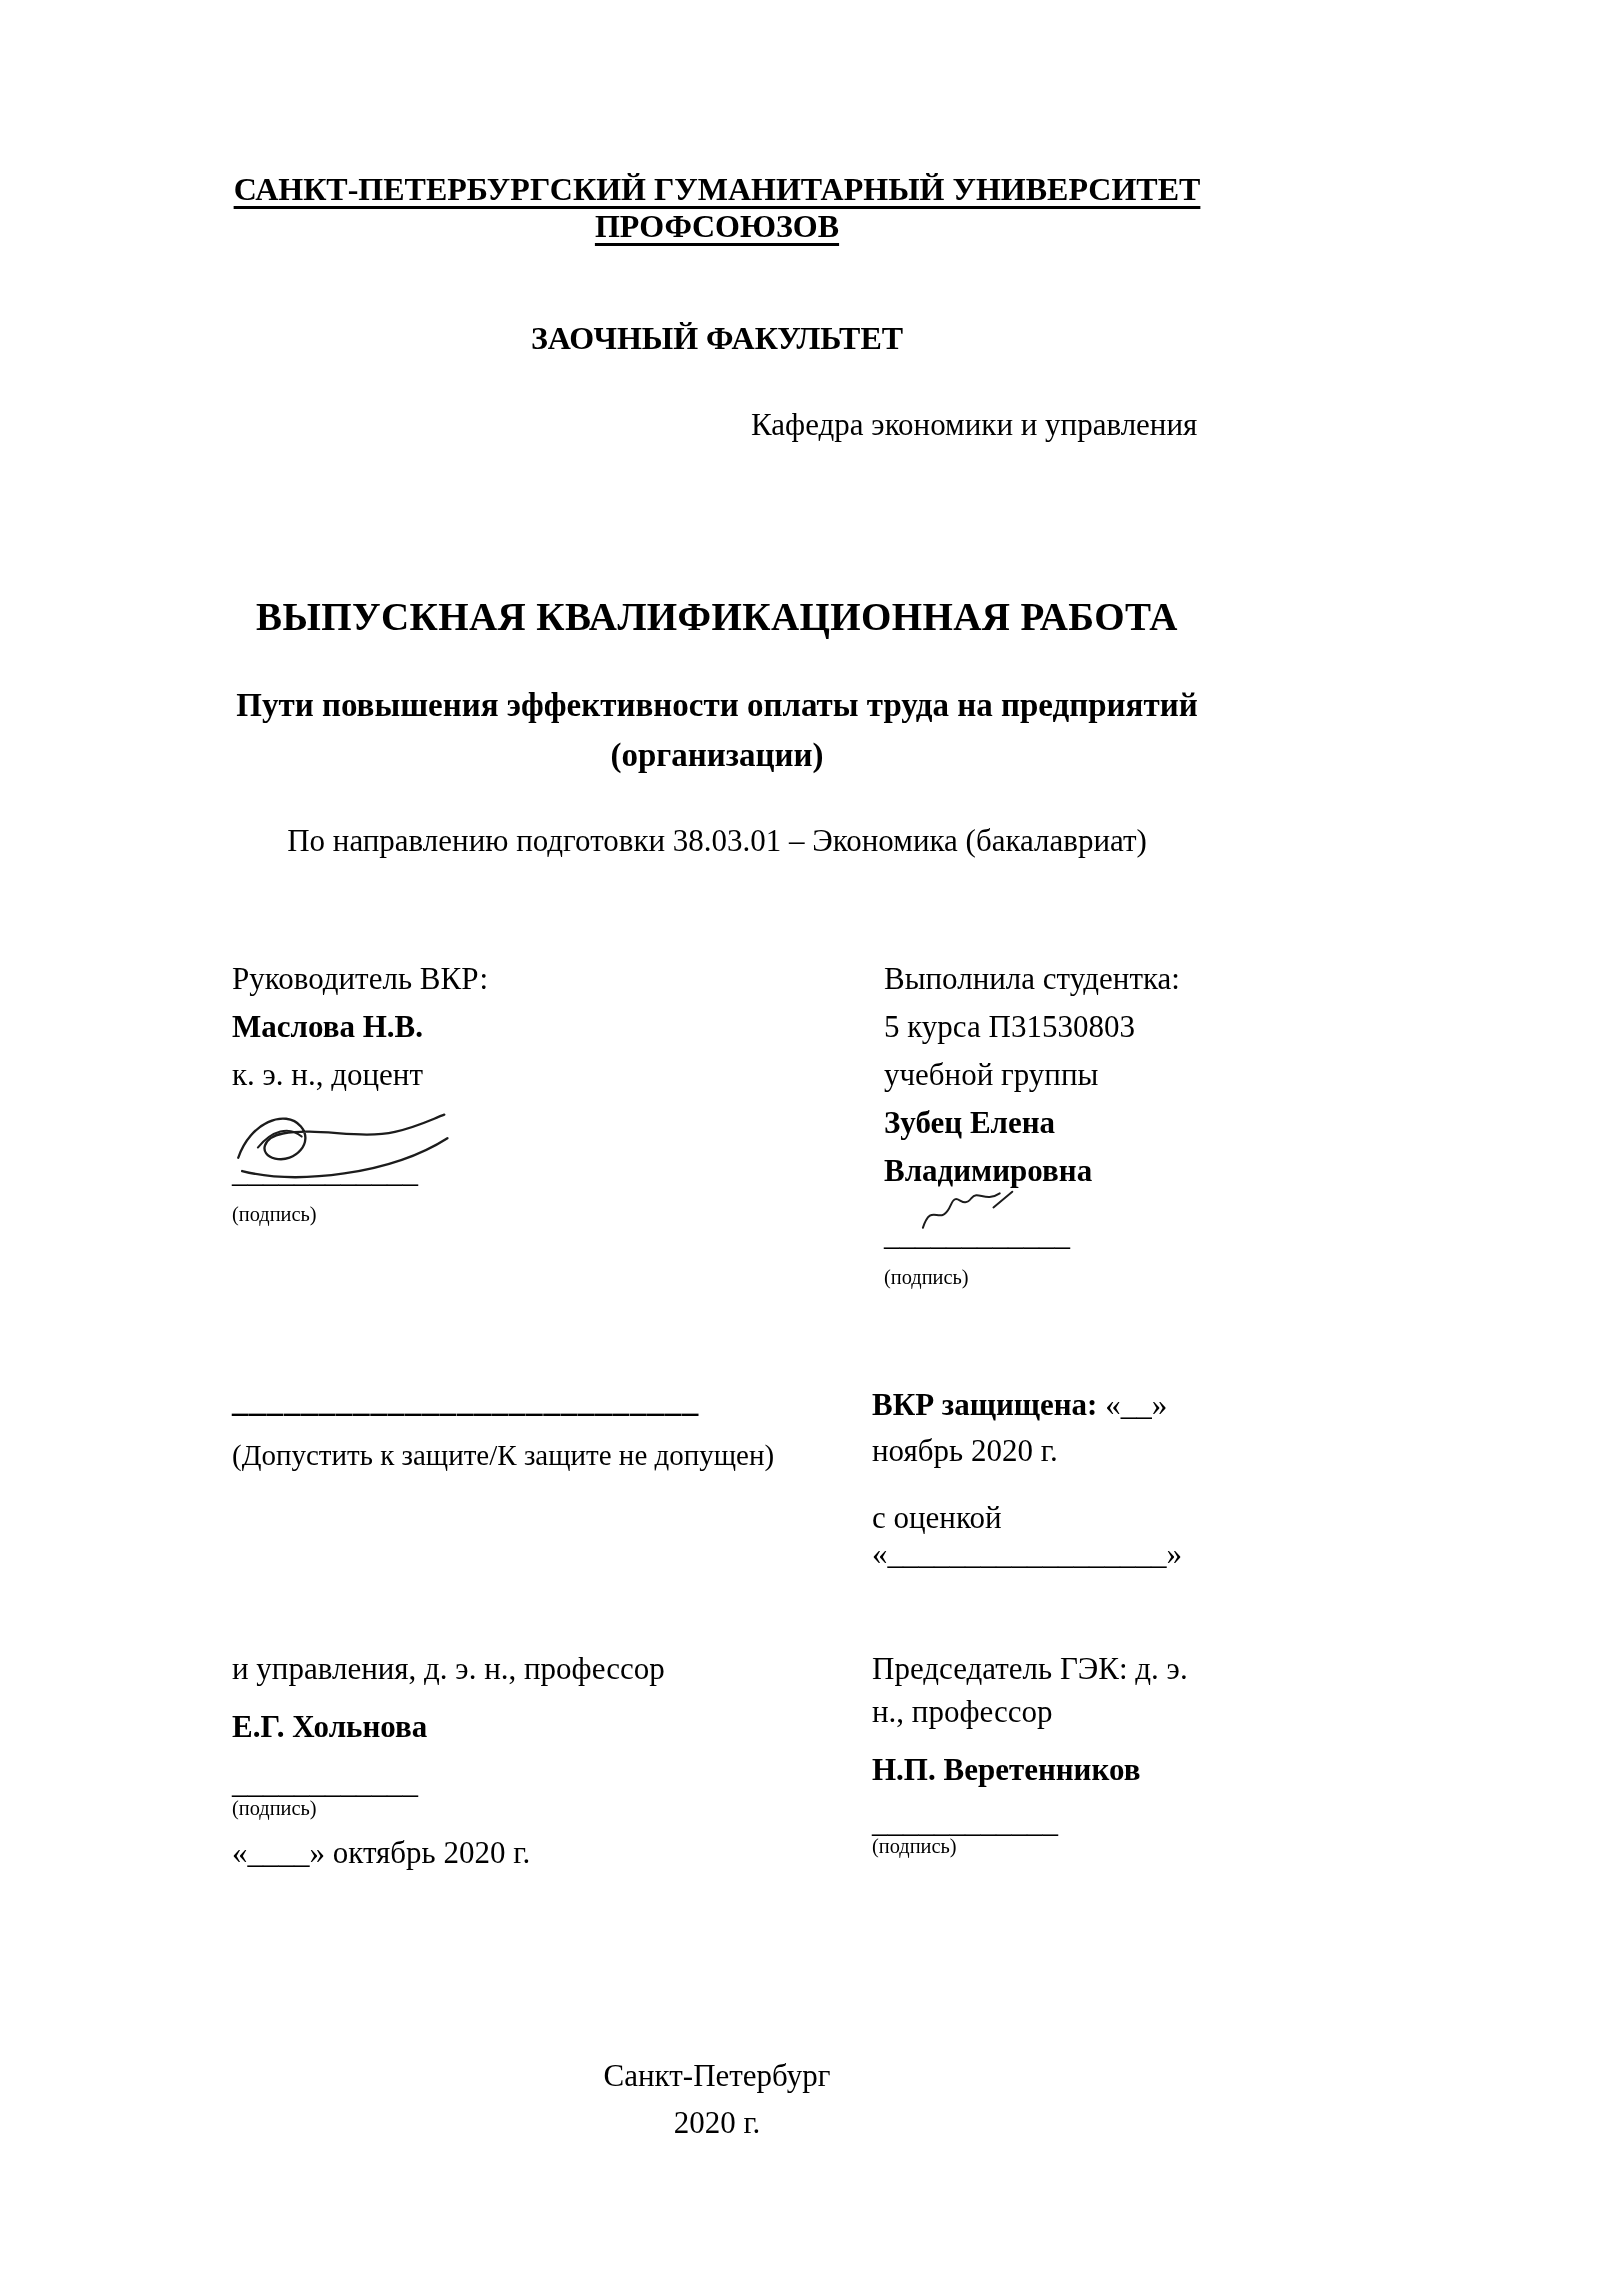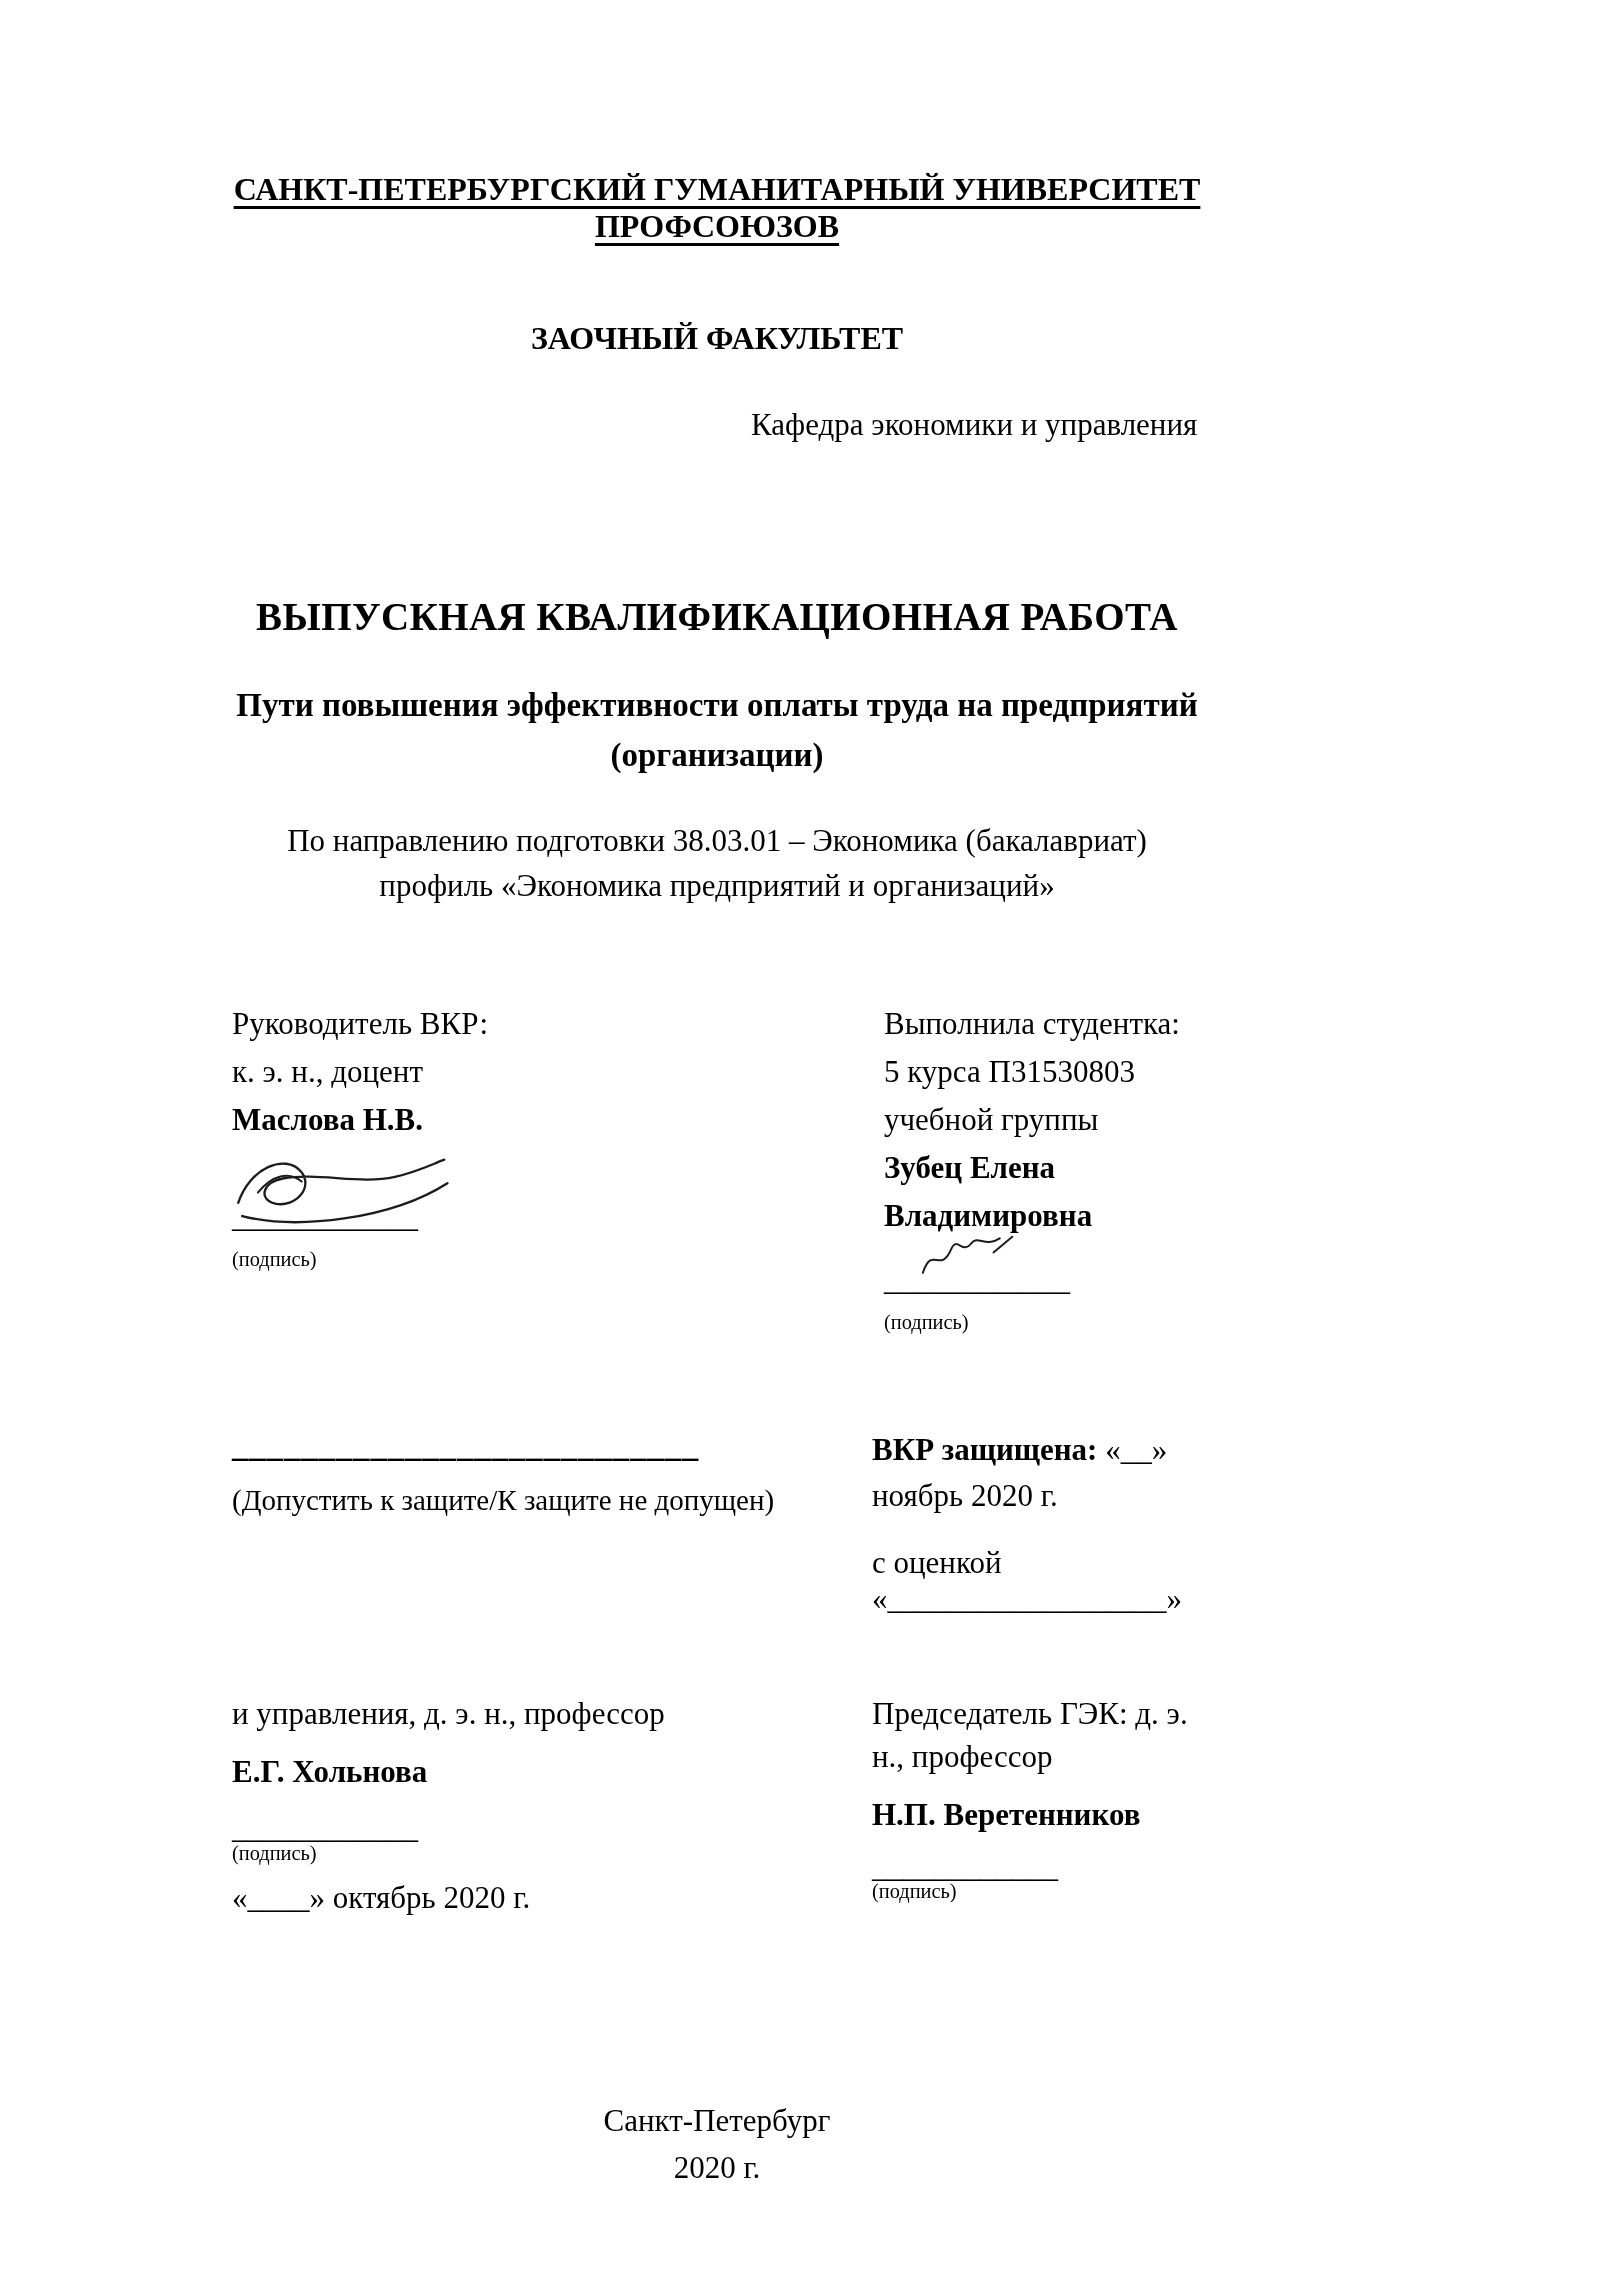--- a/index.html
+++ b/index.html
@@ -67,29 +67,28 @@
 
   <div class="worktype">ВЫПУСКНАЯ КВАЛИФИКАЦИОННАЯ РАБОТА</div>
 
   <div class="thesis-title">
     <div>Пути повышения эффективности оплаты труда на предприятий</div>
     <div>(организации)</div>
   </div>
 
   <div class="direction">
     <div>По направлению подготовки 38.03.01 – Экономика (бакалавриат)</div>
-    <div>профиль «Экономика предприятий и организаций»</div>
   </div>
 
   <div class="cols row1">
 
     <div>
       <div class="tline">Руководитель ВКР:</div>
+      <div class="tline b">Маслова Н.В.</div>
       <div class="tline">к. э. н., доцент</div>
-      <div class="tline b">Маслова Н.В.</div>
       <div class="sig-area">
         <svg class="sig-svg" width="236" height="94" viewBox="0 0 300 120">
           <path d="M15,75 C30,30 75,12 95,35 C112,55 88,82 62,76 C40,71 46,48 72,44 C118,36 170,52 215,42 C245,35 262,26 278,20" fill="none" stroke="#1c1c1c" stroke-width="3" stroke-linecap="round"></path>
           <path d="M20,92 C90,110 210,96 282,50" fill="none" stroke="#1c1c1c" stroke-width="3" stroke-linecap="round"></path>
           <path d="M40,62 C58,40 80,34 96,48" fill="none" stroke="#1c1c1c" stroke-width="2.5" stroke-linecap="round"></path>
         </svg>
         <div class="sig-line">____________</div>
       </div>
       <div class="caption">(подпись)</div>
     </div>

